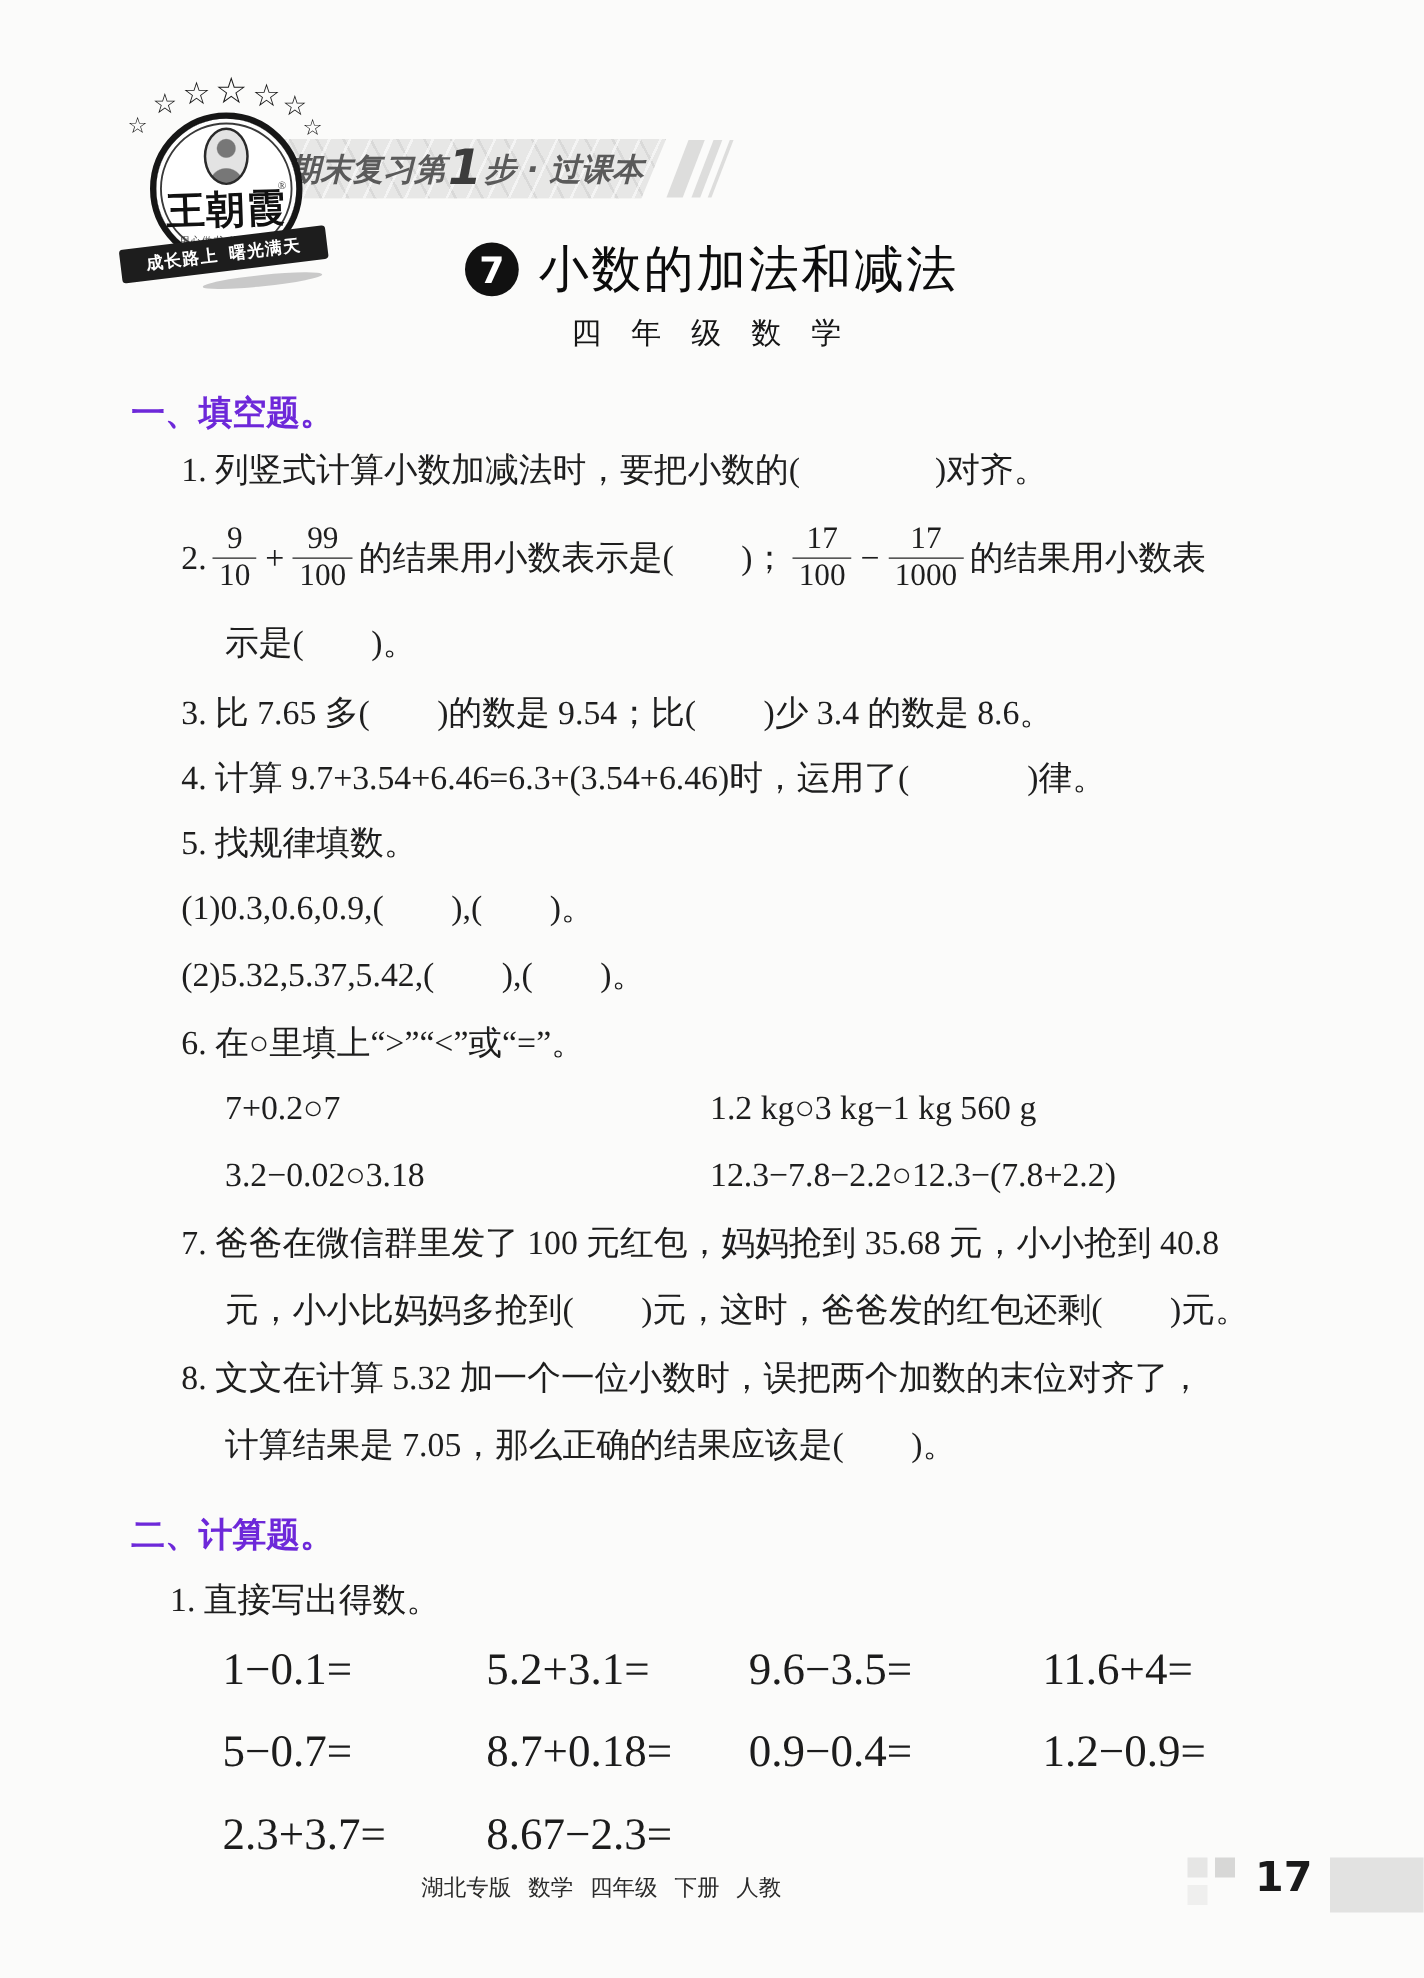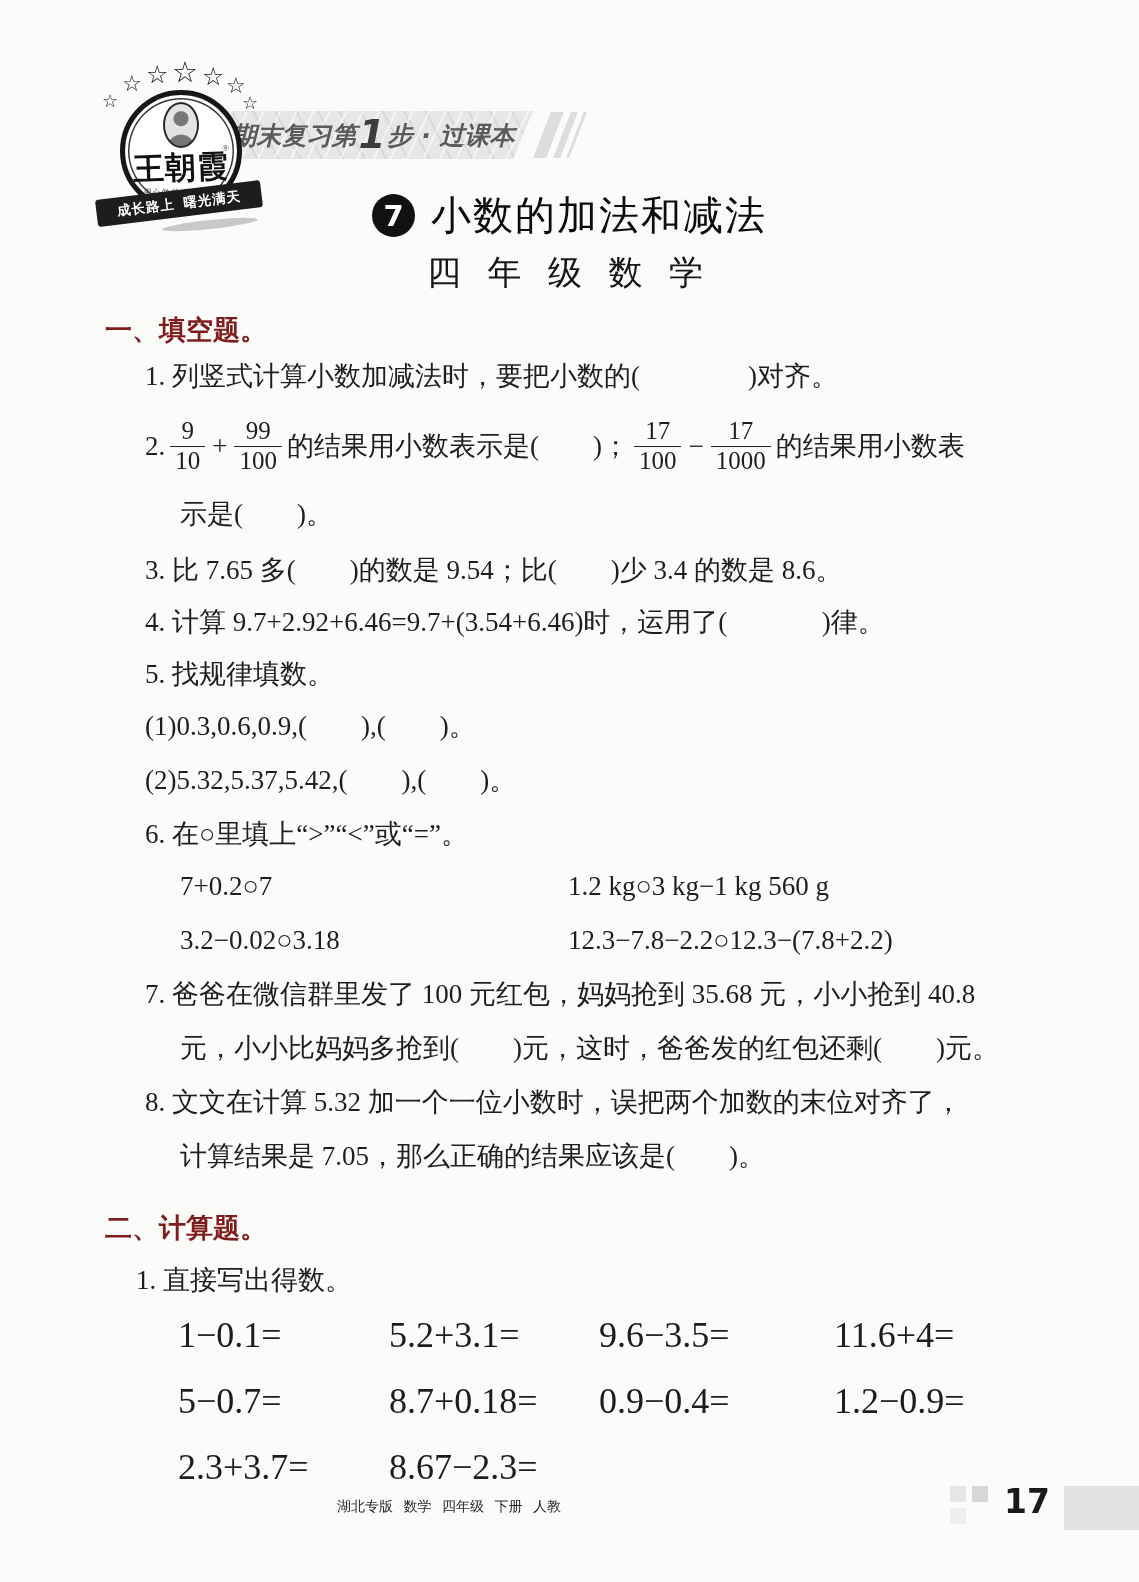--- a/index.html
+++ b/index.html
@@ -4,21 +4,21 @@
 <style>
   html,body{margin:0;padding:0;}
   body{
     width:1139px;height:1582px;position:relative;overflow:hidden;
     background:#fbfbfa;color:#1c1c1c;
     font-family:"Liberation Serif", serif;
   }
   .abs{position:absolute;}
   [data-bind]{white-space:pre;}
   .q{font-size:27px;line-height:36px;color:#1e1e1e;}
-  .sec-hd{font-family:"DejaVu Sans", sans-serif;font-weight:bold;font-size:27px;color:#7f1d1d;}
+  .sec-hd{font-family:"DejaVu Sans", sans-serif;font-weight:bold;font-size:27px;color:#6d28d9;}
 
   
   .logo{left:100px;top:60px;width:156px;height:170px;z-index:3;}
   .logo .star{position:absolute;color:#161616;font-family:"DejaVu Sans",sans-serif;line-height:1;}
   .logo .ring{
     position:absolute;left:20px;top:30px;width:112px;height:112px;border-radius:50%;
     background:#fff;border:5px solid #161616;
     box-shadow: inset 0 0 0 3px #fff, inset 0 0 0 4.5px #3a3a3a;
   }
   .portrait{
@@ -69,39 +69,39 @@
     left:0;top:188px;width:100%;display:flex;align-items:center;justify-content:center;gap:16px;
   }
   .badge{
     display:inline-flex;width:43px;height:43px;border-radius:50%;background:#111;color:#fff;
     align-items:center;justify-content:center;
     font-family:"DejaVu Sans",sans-serif;font-weight:bold;font-size:29px;
   }
   .title-text{font-family:"DejaVu Sans",sans-serif;font-weight:normal;font-size:40px;color:#0c0c0c;letter-spacing:2px;}
   .subtitle{
     left:0;top:250px;width:100%;text-align:center;
-    font-size:34px;letter-spacing:9px;color:#161616;
+    font-size:24px;letter-spacing:9px;color:#161616;
   }
 
   
   .fline{display:flex;align-items:center;}
   .frac{display:inline-flex;flex-direction:column;align-items:center;font-size:25px;line-height:1.15;margin:0 5px;}
   .frac .den{border-top:1.7px solid #222;}
   .frac .num,.frac .den{padding:0 5px;}
   .fop{font-size:27px;margin:0 2px;}
 
   
   .calc-grid{
     left:178px;top:1302px;width:900px;
     display:grid;grid-template-columns:211px 210px 235px 244px;grid-auto-rows:66px;
     align-items:center;font-size:36px;
   }
 
   
-  .footer-text{left:337px;top:1498px;font-size:14px;color:#2a2a2a;}
+  .footer-text{left:337px;top:1498px;font-size:18px;color:#2a2a2a;}
   .pg-num{left:1004px;top:1482px;font-family:"DejaVu Sans",sans-serif;font-weight:bold;font-size:33px;color:#1a1a1a;}
   .pg-strip{left:1064px;top:1486px;width:75px;height:44px;background:#e2e2e1;}
   .sq{position:absolute;width:16px;height:16px;}
 </style>
 </head>
 <body>
 
 <div class="abs logo">
   <span class="star" style="left:2px;top:32px;font-size:18px;">☆</span>
   <span class="star" style="left:22px;top:13px;font-size:22px;">☆</span>
@@ -159,21 +159,21 @@
   <span class="fop" data-bind="fill.q2.op2">−</span>
   <span class="frac">
       <span class="num" data-bind="fill.q2.f4n">17</span>
       <span class="den" data-bind="fill.q2.f4d">1000</span>
     </span>
   <span data-bind="fill.q2.t2">的结果用小数表</span>
 </div>
 <div class="abs q" style="left:180px;top:496px;" data-bind="fill.q2.line2">示是(        )。</div>
 
 <div class="abs q" style="left:145px;top:552px;" data-bind="fill.q3">3. 比 7.65 多(        )的数是 9.54；比(        )少 3.4 的数是 8.6。</div>
-<div class="abs q" style="left:145px;top:604px;" data-bind="fill.q4">4. 计算 9.7+2.92+6.46=9.7+(3.54+6.46)时，运用了(              )律。</div>
+<div class="abs q" style="left:145px;top:604px;" data-bind="fill.q4">4. 计算 9.7+3.54+6.46=6.3+(3.54+6.46)时，运用了(              )律。</div>
 <div class="abs q" style="left:145px;top:656px;" data-bind="fill.q5">5. 找规律填数。</div>
 <div class="abs q" style="left:145px;top:708px;" data-bind="fill.q5_1">(1)0.3,0.6,0.9,(        ),(        )。</div>
 <div class="abs q" style="left:145px;top:762px;" data-bind="fill.q5_2">(2)5.32,5.37,5.42,(        ),(        )。</div>
 <div class="abs q" style="left:145px;top:816px;" data-bind="fill.q6">6. 在○里填上“&gt;”“&lt;”或“=”。</div>
 
 <div class="abs q" style="left:180px;top:868px;" data-bind="fill.q6_items.0">7+0.2○7</div>
 <div class="abs q" style="left:568px;top:868px;" data-bind="fill.q6_items.1">1.2 kg○3 kg−1 kg 560 g</div>
 <div class="abs q" style="left:180px;top:922px;" data-bind="fill.q6_items.2">3.2−0.02○3.18</div>
 <div class="abs q" style="left:568px;top:922px;" data-bind="fill.q6_items.3">12.3−7.8−2.2○12.3−(7.8+2.2)</div>
 

